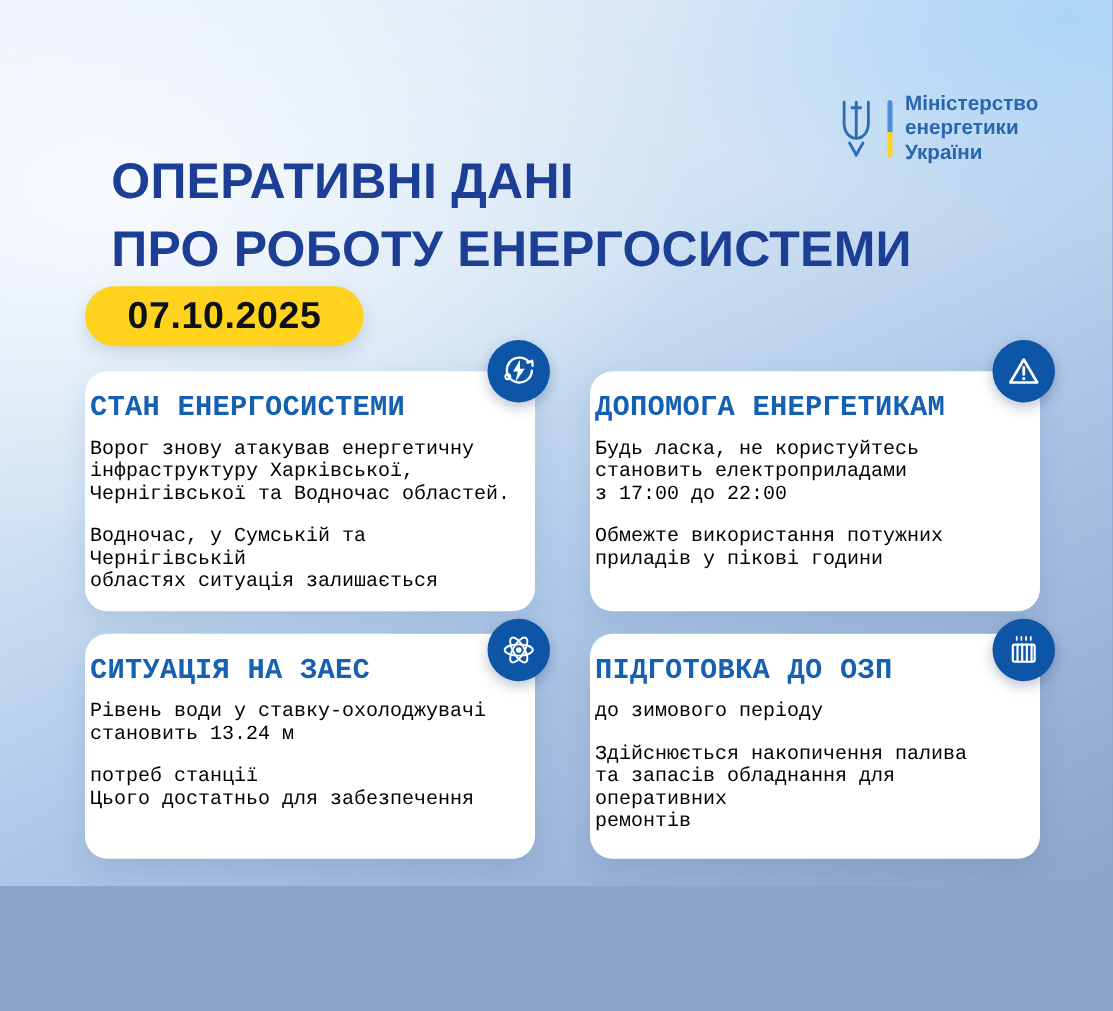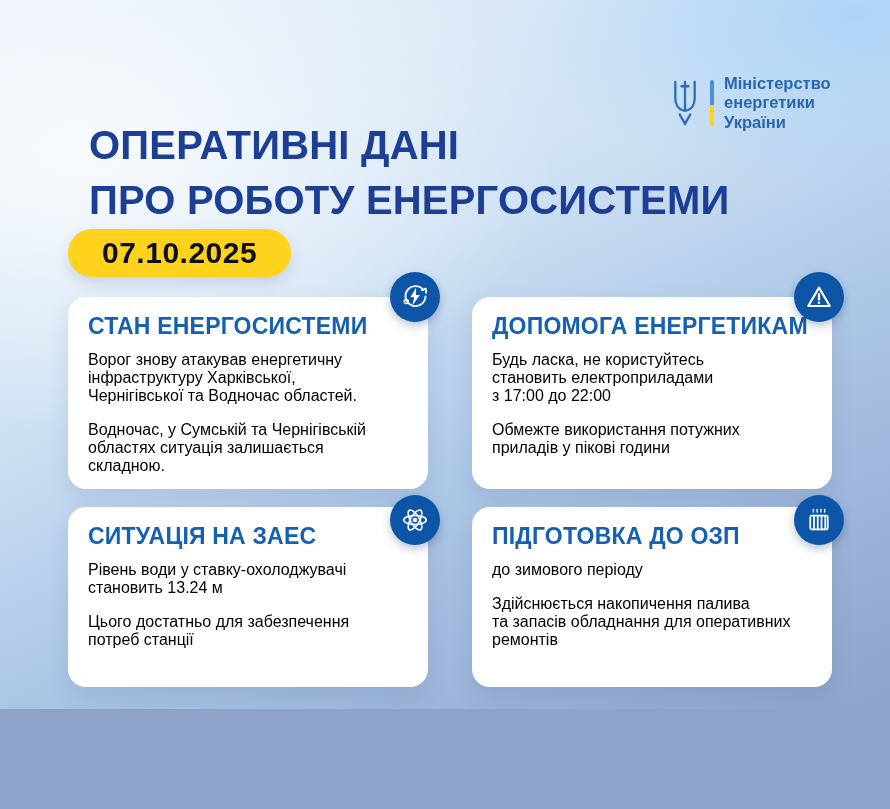--- a/index.html
+++ b/index.html
@@ -27,21 +27,21 @@
   .date-badge{position:absolute;left:68px;top:229px;height:48px;line-height:48px;
     padding:0 34px;background:#ffd21e;border-radius:26px;
     font-size:30px;font-weight:800;letter-spacing:.5px;color:#0d1117;
     box-shadow:0 6px 14px rgba(60,85,130,.18);}
 
   
   .grid{position:absolute;left:68px;top:297px;display:grid;
     grid-template-columns:360px 360px;grid-template-rows:192px 180px;
     column-gap:44px;row-gap:18px;}
   .card{position:relative;background:#ffffff;border-radius:18px;
-    padding:16px 20px 12px;box-shadow:0 10px 22px rgba(44,74,128,.13);}
+    padding:16px 4px 12px;box-shadow:0 10px 22px rgba(44,74,128,.13);font-family:Liberation Mono, monospace;}
   .card h2{margin:0 0 11px;font-size:23px;font-weight:800;letter-spacing:.2px;color:#1660b2;white-space:nowrap;}
   .card .lead{margin:0 0 8px;font-size:16px;line-height:1.35;font-weight:700;color:#151d29;}
   .card .body{margin:0;font-size:15.5px;line-height:1.35;font-weight:400;color:#242c38;}
 
   .card-icon{position:absolute;top:-25px;right:-12px;width:50px;height:50px;border-radius:50%;
     background:#0d55a6;display:flex;align-items:center;justify-content:center;
     box-shadow:0 4px 10px rgba(16,48,96,.28);}
   .card:nth-child(n+3) .card-icon{top:-12px;}
   .card-icon svg{width:30px;height:30px;}
 </style>
@@ -90,21 +90,20 @@
       <p class="lead">
         </p>
         <div>Ворог знову атакував енергетичну</div>
         <div>інфраструктуру Харківської,</div>
         <div>Чернігівської та Водночас областей.</div>
       <p></p>
       <p class="body">
         </p>
         <div>Водночас, у Сумській та Чернігівській</div>
         <div>областях ситуація залишається</div>
-        <div>складною.</div>
       <p></p>
     </section>
 
     <section class="card">
       <div class="card-icon">
         <svg viewBox="0 0 24 24">
           <path d="M12 4.5 L20.6 19.2 H3.4 Z" fill="none" stroke="#fff" stroke-width="1.7" stroke-linejoin="round"></path>
           <path d="M12 9.6 v4.4" stroke="#fff" stroke-width="1.8" stroke-linecap="round"></path>
           <circle cx="12" cy="16.6" r="1" fill="#fff"></circle>
         </svg>
@@ -135,22 +134,22 @@
         </svg>
       </div>
       <h2>СИТУАЦІЯ НА ЗАЕС</h2>
       <p class="lead">
         </p>
         <div>Рівень води у ставку-охолоджувачі</div>
         <div>становить 13.24 м</div>
       <p></p>
       <p class="body">
         </p>
+        <div>потреб станції</div>
         <div>Цього достатньо для забезпечення</div>
-        <div>потреб станції</div>
       <p></p>
     </section>
 
     <section class="card">
       <div class="card-icon">
         <svg viewBox="0 0 24 24">
           <g stroke="#fff" fill="none" stroke-linecap="round">
             <g stroke-width="1.1">
               <path d="M7.5 3.6 v2"></path>
                 <path d="M10.5 3.6 v2"></path>

